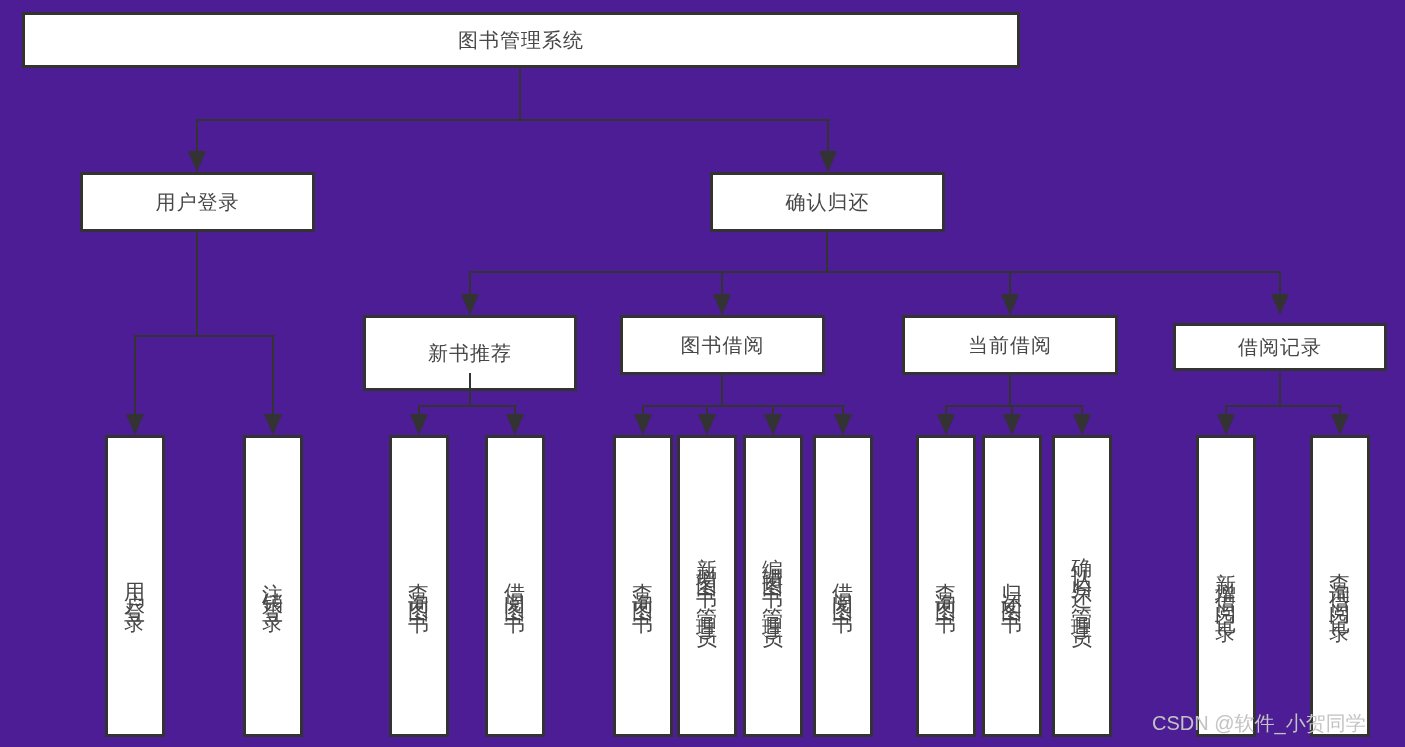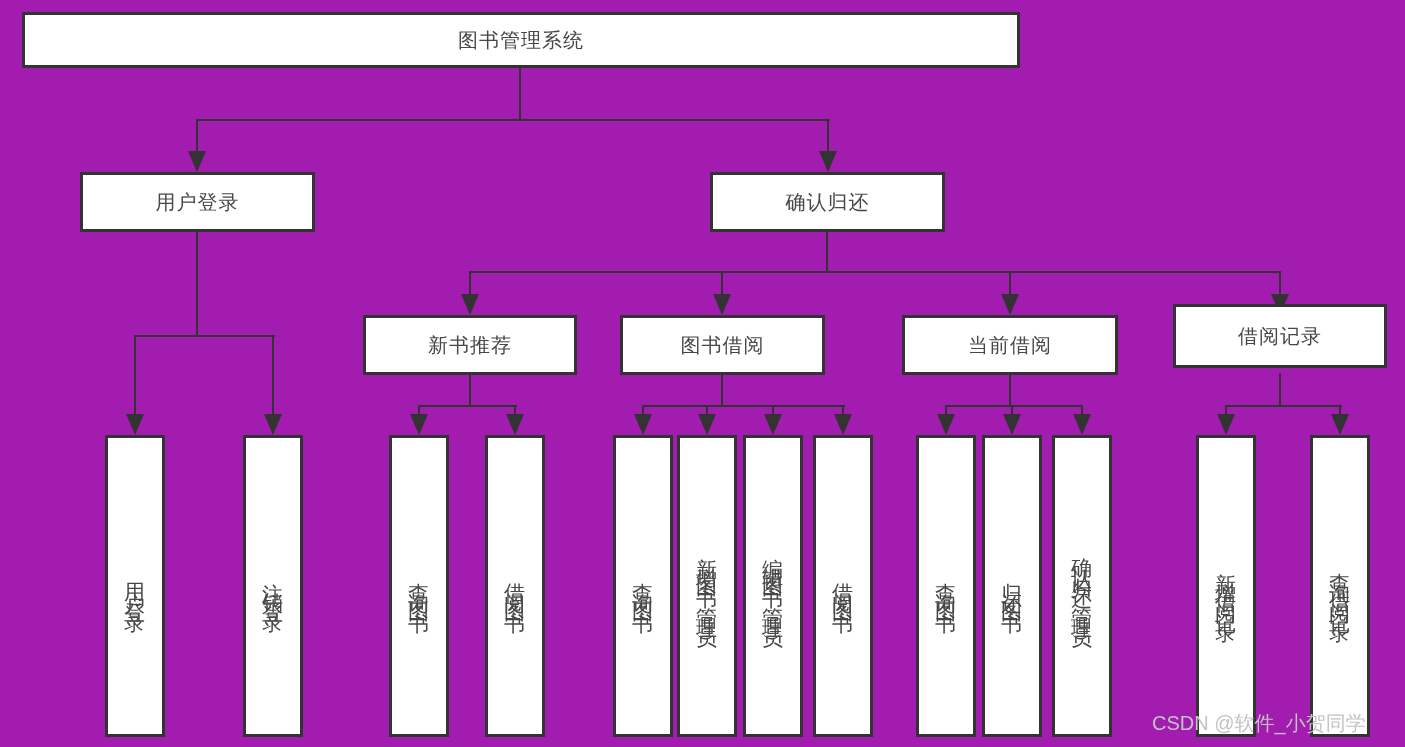--- a/index.html
+++ b/index.html
@@ -1,17 +1,17 @@
 <!DOCTYPE html>
 <html><head>
 <meta charset="utf-8">
 <style>
   html,body{margin:0;padding:0;background:#ffffff;}
   .canvas{
-    position:relative;width:1405px;height:747px;background:#a21caf;overflow:hidden;
+    position:relative;width:1405px;height:747px;background:#4c1d95;overflow:hidden;
     font-family:"Liberation Sans","DejaVu Sans",sans-serif;
   }
   .box{
     position:absolute;background:#ffffff;border:3px solid #333333;
     box-sizing:border-box;display:flex;align-items:center;justify-content:center;
   }
   .label{font-size:20px;color:#474747;letter-spacing:1px;white-space:nowrap;}
   .vlabel{
     writing-mode:vertical-rl;text-orientation:mixed;
     font-size:21px;line-height:1;letter-spacing:10px;color:#474747;
@@ -55,30 +55,30 @@
   <div class="arrow" style="left:134px;top:335px;height:79px;"></div>
   <div class="arrow" style="left:272px;top:335px;height:79px;"></div>
 
   <div class="vline" style="left:826px;top:230px;height:43px;"></div>
   <div class="hline" style="left:469px;top:271px;width:812px;"></div>
   <div class="arrow" style="left:469px;top:271px;height:23px;"></div>
   <div class="arrow" style="left:721px;top:271px;height:23px;"></div>
   <div class="arrow" style="left:1009px;top:271px;height:23px;"></div>
   <div class="arrow" style="left:1279px;top:271px;height:23px;"></div>
 
-  <div class="box" style="left:363px;top:315px;width:214px;height:60px;">
+  <div class="box" style="left:363px;top:315px;width:214px;height:76px;">
     <span class="label">新书推荐</span>
   </div>
   <div class="box" style="left:620px;top:315px;width:205px;height:60px;">
     <span class="label">图书借阅</span>
   </div>
   <div class="box" style="left:902px;top:315px;width:216px;height:60px;">
     <span class="label">当前借阅</span>
   </div>
-  <div class="box" style="left:1173px;top:304px;width:214px;height:64px;">
+  <div class="box" style="left:1173px;top:323px;width:214px;height:48px;">
     <span class="label">借阅记录</span>
   </div>
 
   <div class="vline" style="left:469px;top:373px;height:34px;"></div>
   <div class="hline" style="left:418px;top:405px;width:99px;"></div>
   <div class="arrow" style="left:418px;top:405px;height:9px;"></div>
   <div class="arrow" style="left:514px;top:405px;height:9px;"></div>
 
   <div class="vline" style="left:721px;top:373px;height:34px;"></div>
   <div class="hline" style="left:642px;top:405px;width:203px;"></div>

